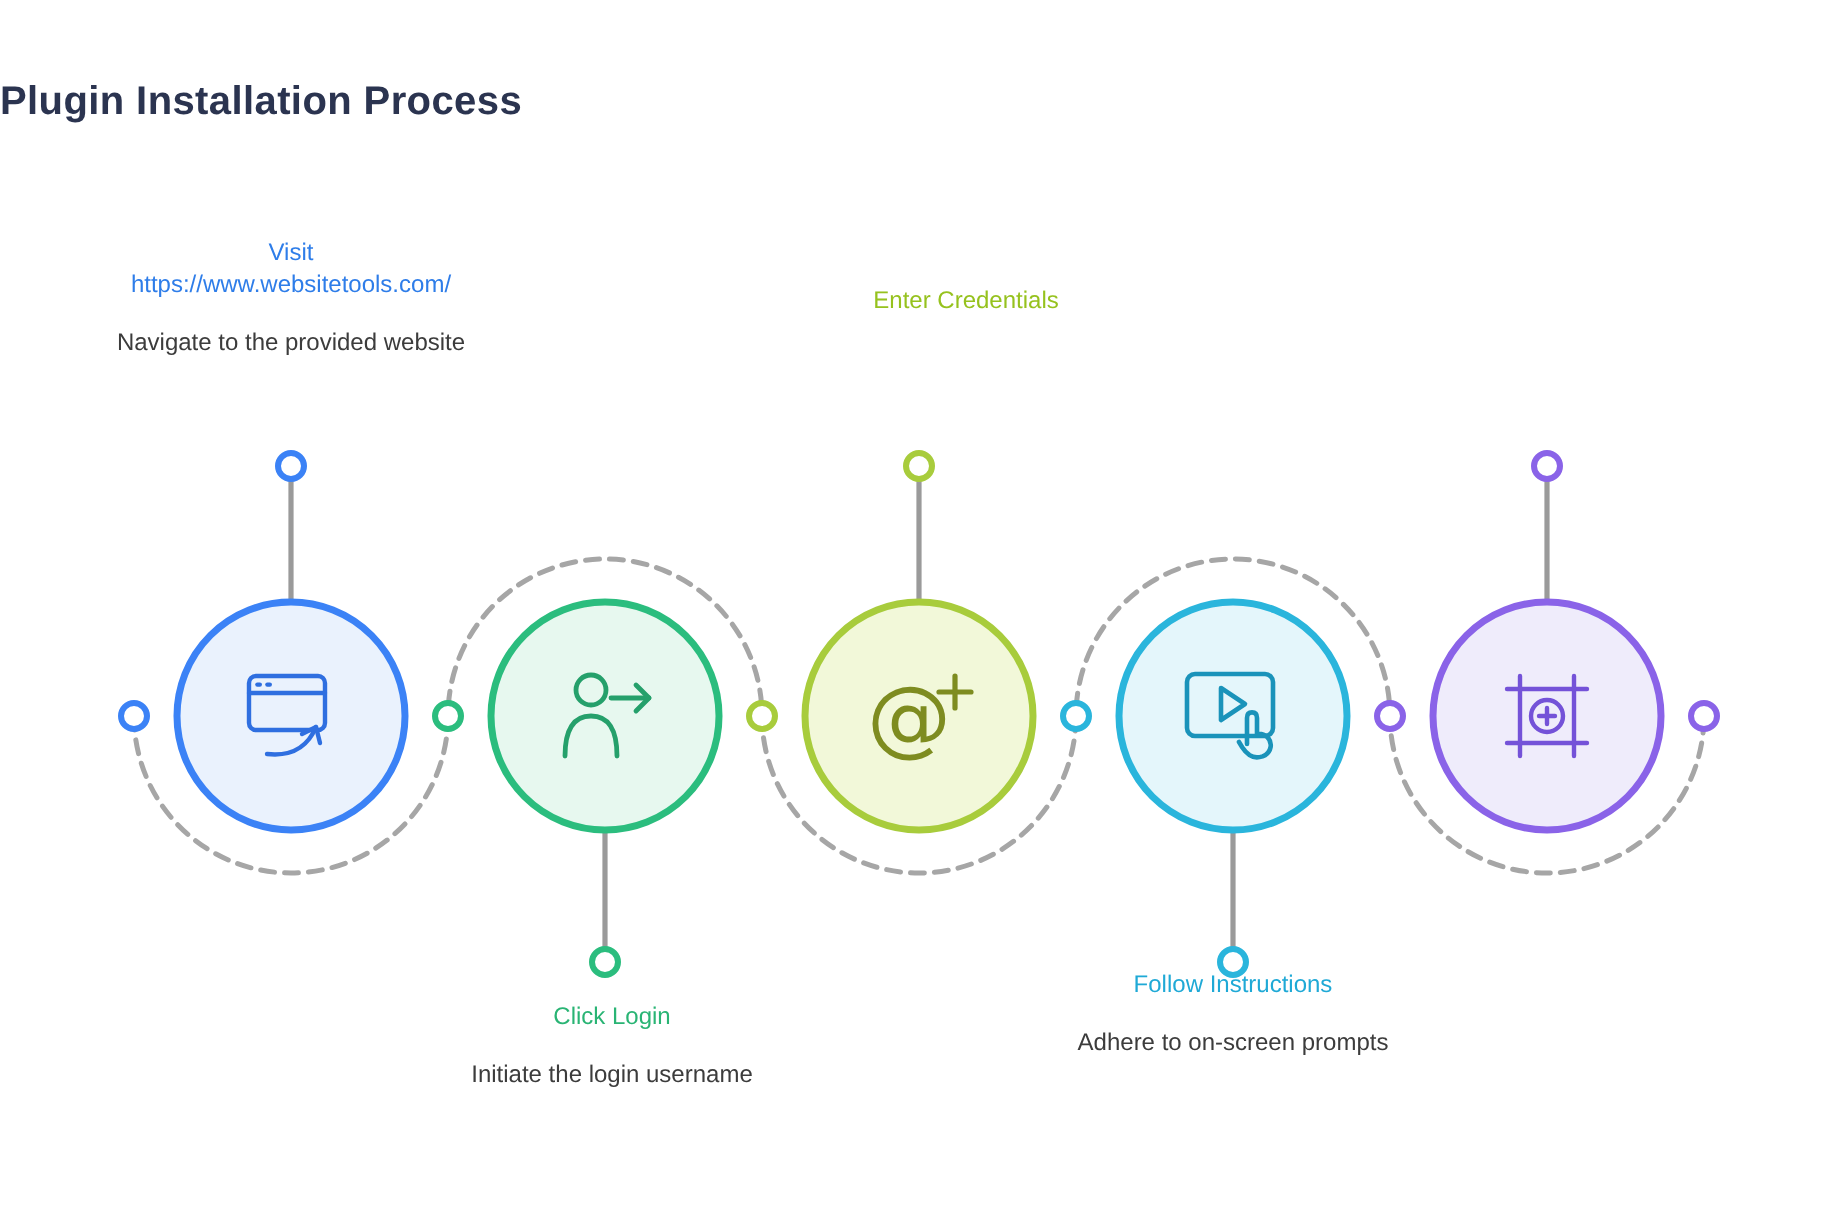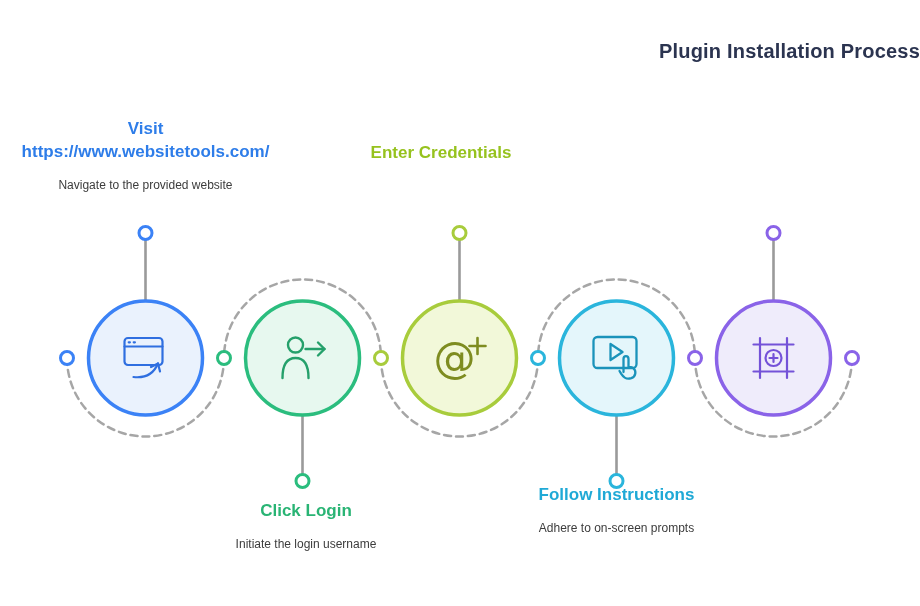--- a/index.html
+++ b/index.html
@@ -1,26 +1,26 @@
 <!DOCTYPE html>
 <html><head>
 <meta charset="utf-8">
 <style>
   * { margin:0; padding:0; box-sizing:border-box; }
   html,body { background:#ffffff; }
   body { font-family:"Liberation Sans", sans-serif; }
   .canvas { position:relative; width:920px; height:606px; background:#ffffff; overflow:hidden; }
   .main-title {
     position:absolute; top:40px; left:0; width:100%;
-    text-align:right; font-size:20px; font-weight:bold;
+    text-align:left; font-size:20px; font-weight:bold;
     color:#2b3450; letter-spacing:.2px;
   }
   svg.diagram { position:absolute; top:0; left:0; }
   .step-label { position:absolute; transform:translateX(-50%); text-align:center; }
-  .step-title { font-weight:bold; font-size:17px; line-height:1.35; margin:0 auto; }
+  .step-title { font-weight:normal; font-size:12px; line-height:1.35; margin:0 auto; }
   .step-sub { font-size:12px; line-height:1.5; color:#3c3c3c; margin:12px auto 0; }
   .c1 { color:#2e7de9; }
   .c2 { color:#29b474; }
   .c3 { color:#96c21e; }
   .c4 { color:#1fa9d6; }
   .c5 { color:#7d55e0; }
   .mw250 { max-width:250px; }
   .mw175 { max-width:175px; }
   .mw205 { max-width:205px; }
   .mw230 { max-width:230px; }
@@ -103,21 +103,21 @@
       <line x1="0" y1="-4" x2="0" y2="4"></line>
     </g>
   </svg>
 
   <div class="step-label" style="left:145.5px; top:118px;">
     <div class="step-title c1 mw250">Visit</div>
     <div class="step-title c1 mw250">https://www.websitetools.com/</div>
     <div class="step-sub mw175">Navigate to the provided website</div>
   </div>
 
-  <div class="step-label" style="left:441px; top:142px;">
+  <div class="step-label" style="left:483px; top:142px;">
     <div class="step-title c3 mw250">Enter Credentials</div>
   </div>
 
 
   <div class="step-label" style="left:306px; top:500px;">
     <div class="step-title c2 mw250">Click Login</div>
     <div class="step-sub mw230">Initiate the login username</div>
   </div>
 
   <div class="step-label" style="left:616.5px; top:484px;">

